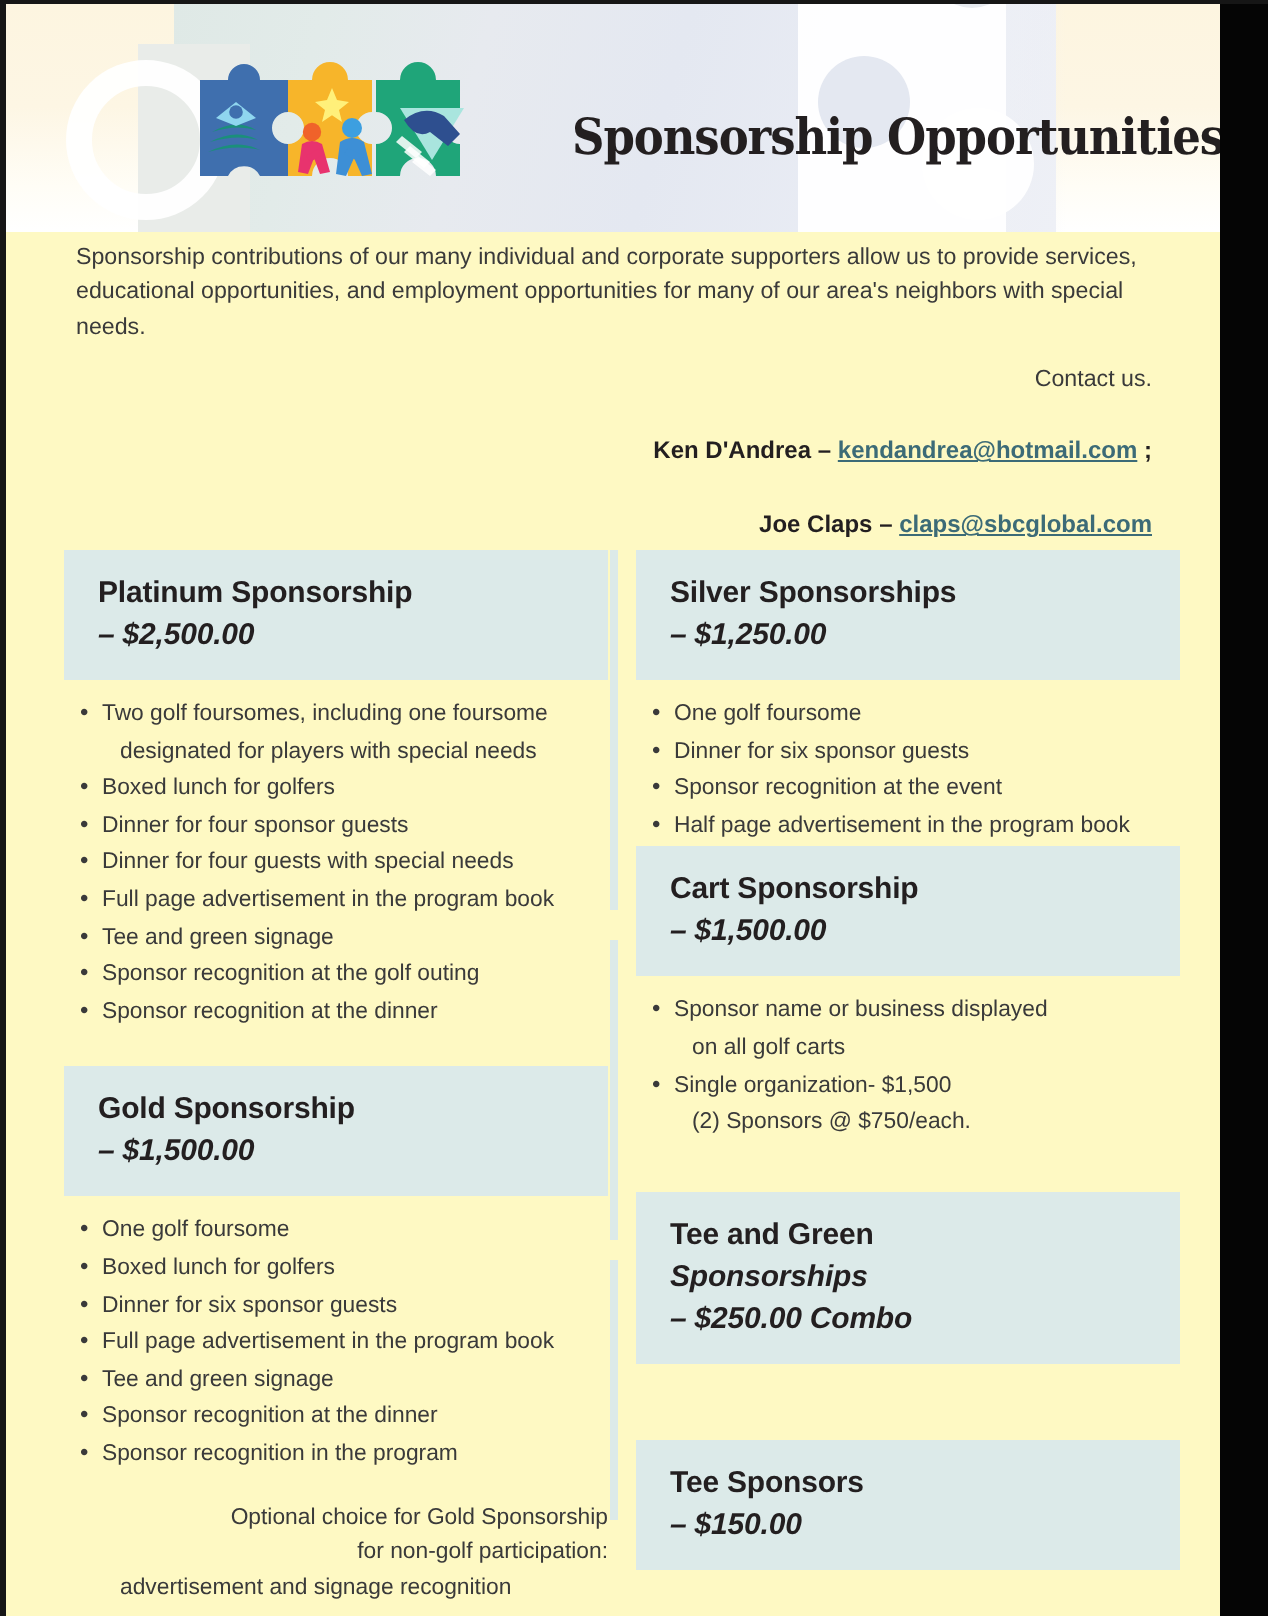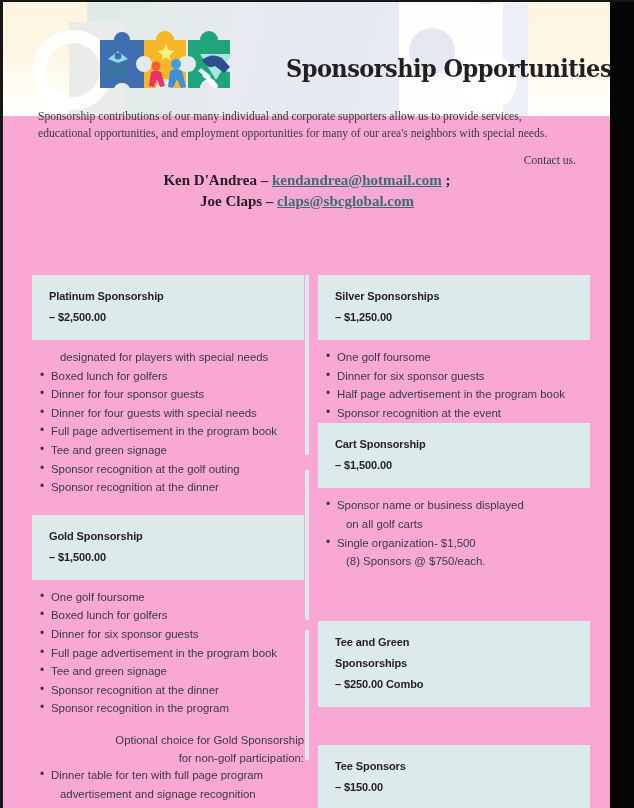--- a/index.html
+++ b/index.html
@@ -9,21 +9,21 @@
     background: #ffffff;
   }
   body {
     font-family: "Liberation Sans", sans-serif;
   }
   .page {
     position: relative;
     width: 634px;
     height: 808px;
     overflow: hidden;
-    background: #f9a8d4;
+    background: #fef9c3;
     box-sizing: border-box;
   }
   
   .edge-left {
     position: absolute;
     left: 0; top: 0;
     width: 3px; height: 808px;
     background: #161616;
     z-index: 40;
   }
@@ -133,89 +133,89 @@
   .logo {
     position: absolute;
     left: 96px; top: 26px;
     width: 168px; height: 82px;
     z-index: 8;
   }
 
   
   .intro {
     position: absolute;
-    left: 38px; top: 108px;
+    left: 38px; top: 120px;
     width: 538px;
     font-size: 11.6px;
     line-height: 17.4px;
     color: #3a3a3a;
-    font-family: Liberation Serif, serif;
   }
   .intro p { margin: 0 0 9px 0; }
   .contact-center {
     text-align: right;
     font-size: 11.6px;
     color: #3a3a3a;
     line-height: 18px;
   }
   .contact-line {
-    text-align: center;
+    text-align: right;
+    font-size: 12px;
+    font-weight: bold;
+    color: #231f20;
+    line-height: 21px;
+    margin-top: 16px;
+  }
+  .maillink {
+    color: #3c6b77;
+    text-decoration: underline;
+    font-weight: bold;
+  }
+  .semi { font-weight: bold; color: #231f20; }
+
+  
+  .col-left {
+    position: absolute;
+    left: 32px; top: 275px;
+    width: 272px;
+  }
+  .col-right {
+    position: absolute;
+    left: 318px; top: 275px;
+    width: 272px;
+  }
+  .col-div {
+    position: absolute;
+    left: 305px; top: 275px;
+    width: 4px; height: 180px;
+    background: #dceae9;
+  }
+  .col-div2 {
+    position: absolute;
+    left: 305px; top: 470px;
+    width: 4px; height: 150px;
+    background: #dceae9;
+  }
+  .col-div3 {
+    position: absolute;
+    left: 305px; top: 630px;
+    width: 4px; height: 130px;
+    background: #dceae9;
+  }
+
+  .tier { margin-bottom: 0; }
+  .tier-head {
+    background: #dceae9;
+    padding: 11px 0 12px 17px;
     font-size: 15px;
     font-weight: bold;
     color: #231f20;
     line-height: 21px;
-  }
-  .maillink {
-    color: #3c6b77;
-    text-decoration: underline;
-    font-weight: bold;
-  }
-  .semi { font-weight: bold; color: #231f20; }
-
-  
-  .col-left {
-    position: absolute;
-    left: 32px; top: 275px;
-    width: 272px;
-  }
-  .col-right {
-    position: absolute;
-    left: 318px; top: 275px;
-    width: 272px;
-  }
-  .col-div {
-    position: absolute;
-    left: 305px; top: 275px;
-    width: 4px; height: 180px;
-    background: #dceae9;
-  }
-  .col-div2 {
-    position: absolute;
-    left: 305px; top: 470px;
-    width: 4px; height: 150px;
-    background: #dceae9;
-  }
-  .col-div3 {
-    position: absolute;
-    left: 305px; top: 630px;
-    width: 4px; height: 130px;
-    background: #dceae9;
-  }
-
-  .tier { margin-bottom: 0; }
-  .tier-head {
-    background: #dceae9;
-    padding: 11px 0 12px 17px;
-    font-size: 11px;
-    font-weight: bold;
-    color: #231f20;
-    line-height: 21px;
     letter-spacing: -0.1px;
   }
-  .tier-head .amt { display: block; }
+  .tier-head .amt { display: block; font-style: italic; }
   ul.tier-list {
     list-style: none;
     margin: 9px 0 0 0;
     padding: 0 0 0 8px;
   }
   ul.tier-list li {
     position: relative;
     padding-left: 11px;
     font-size: 11.4px;
     line-height: 17.6px;
@@ -326,20 +326,21 @@
   <div class="col-div3"></div>
 
   <div class="col-left">
 
     <div class="tier">
       <div class="tier-head">
         <span>Platinum Sponsorship</span>
         <span class="amt">– $2,500.00</span>
       </div>
       <ul class="tier-list">
+        <li>Two golf foursomes, including one foursome</li>
         <li class="cont">designated for players with special needs</li>
         <li>Boxed lunch for golfers</li>
         <li>Dinner for four sponsor guests</li>
         <li>Dinner for four guests with special needs</li>
         <li>Full page advertisement in the program book</li>
         <li>Tee and green signage</li>
         <li>Sponsor recognition at the golf outing</li>
         <li>Sponsor recognition at the dinner</li>
       </ul>
     </div>
@@ -357,55 +358,54 @@
         <li>Tee and green signage</li>
         <li>Sponsor recognition at the dinner</li>
         <li>Sponsor recognition in the program</li>
       </ul>
     </div>
 
     <div class="optional">
       <span class="ol">Optional choice for Gold Sponsorship</span>
       <span class="ol">for non-golf participation:</span>
       <ul class="tier-list" style="margin-top:0;padding-left:0">
-        <li>Dinner table for ten with full page program</li>
         <li class="cont">advertisement and signage recognition</li>
       </ul>
     </div>
   </div>
 
   <div class="col-right">
 
     <div class="tier">
       <div class="tier-head">
         <span>Silver Sponsorships</span>
         <span class="amt">– $1,250.00</span>
       </div>
       <ul class="tier-list">
         <li>One golf foursome</li>
         <li>Dinner for six sponsor guests</li>
+        <li>Sponsor recognition at the event</li>
         <li>Half page advertisement in the program book</li>
-        <li>Sponsor recognition at the event</li>
       </ul>
     </div>
 
     <div class="tier" style="">
       <div class="tier-head">
         <span>Cart Sponsorship</span>
         <span class="amt">– $1,500.00</span>
       </div>
       <ul class="tier-list">
         <li>Sponsor name or business displayed</li>
         <li class="cont">on all golf carts</li>
         <li>Single organization- $1,500</li>
-        <li class="cont">(8) Sponsors @ $750/each.</li>
+        <li class="cont">(2) Sponsors @ $750/each.</li>
       </ul>
     </div>
 
-    <div class="tier" style="margin-top:50px">
+    <div class="tier" style="margin-top:25px">
       <div class="tier-head">
         <span>Tee and Green</span>
         <span class="amt">Sponsorships</span>
         <span class="amt">– $250.00 Combo</span>
       </div>
     </div>
 
     <div class="tier" style="margin-top:38px">
       <div class="tier-head">
         <span>Tee Sponsors</span>

